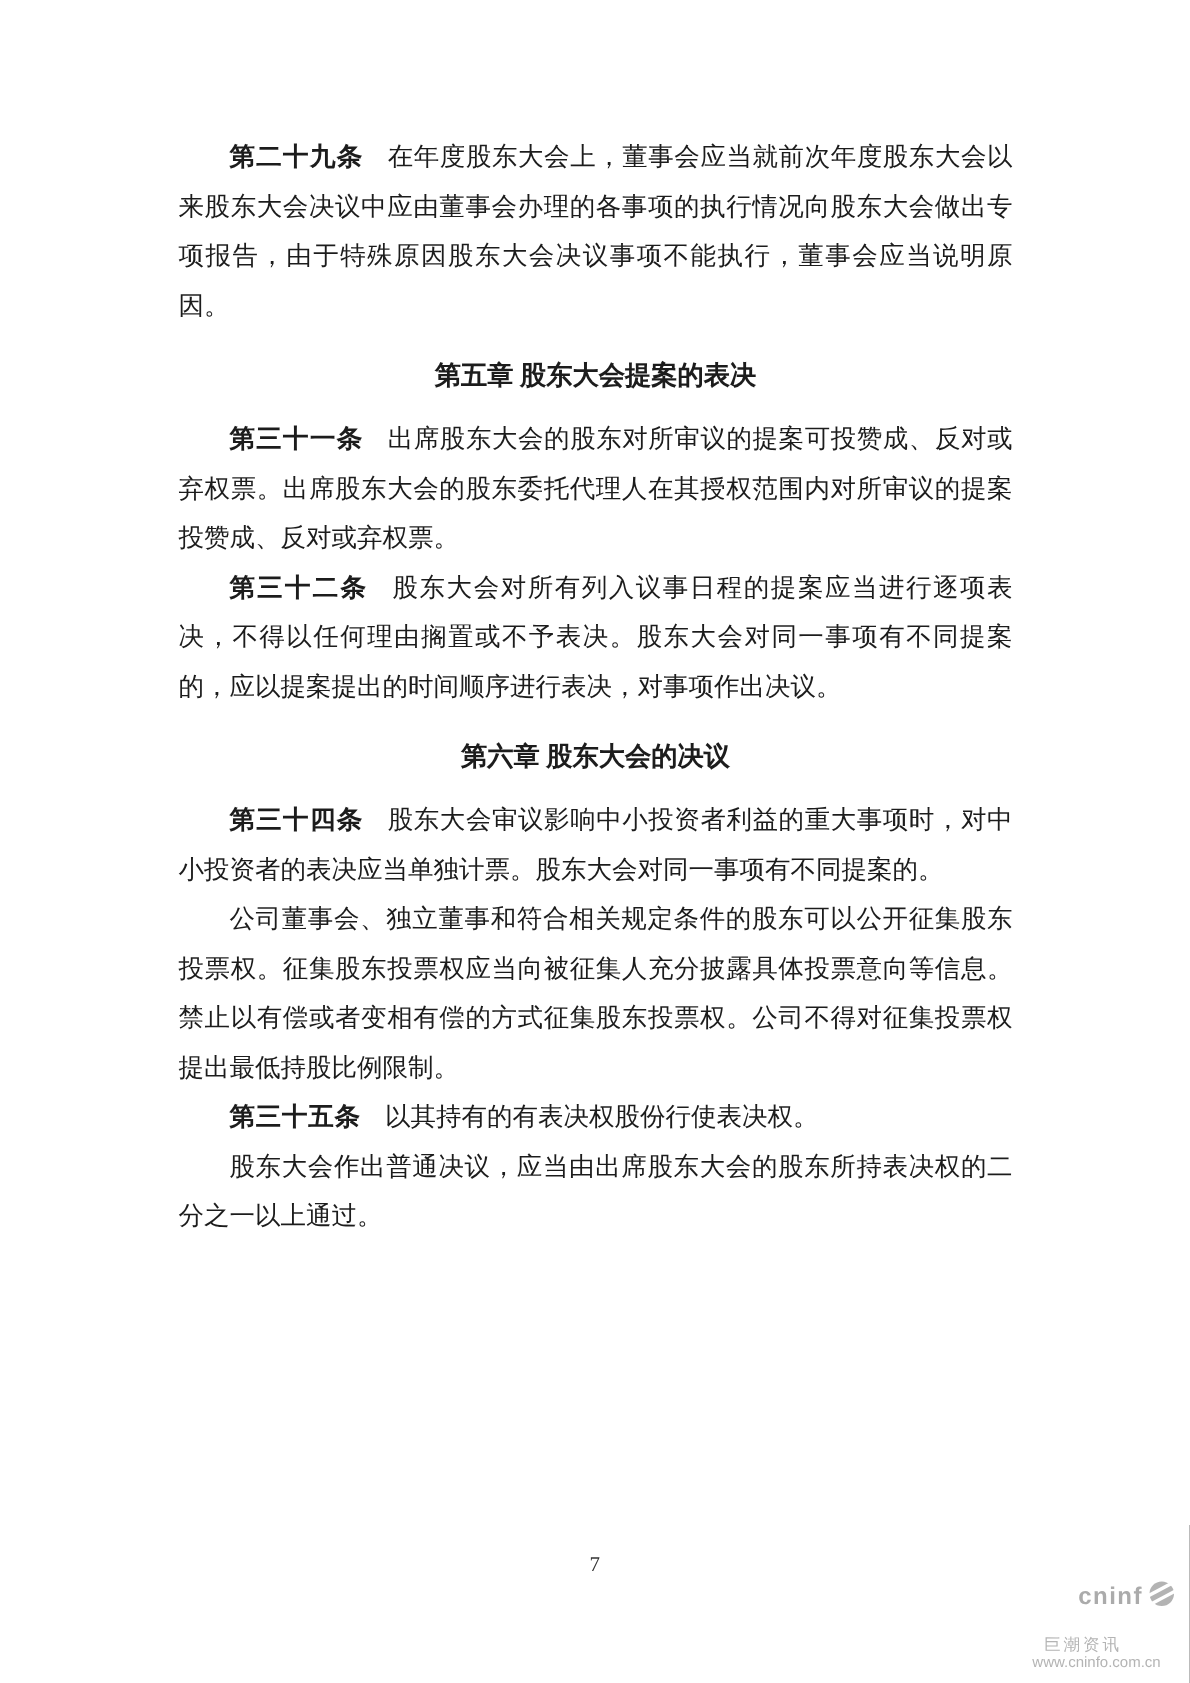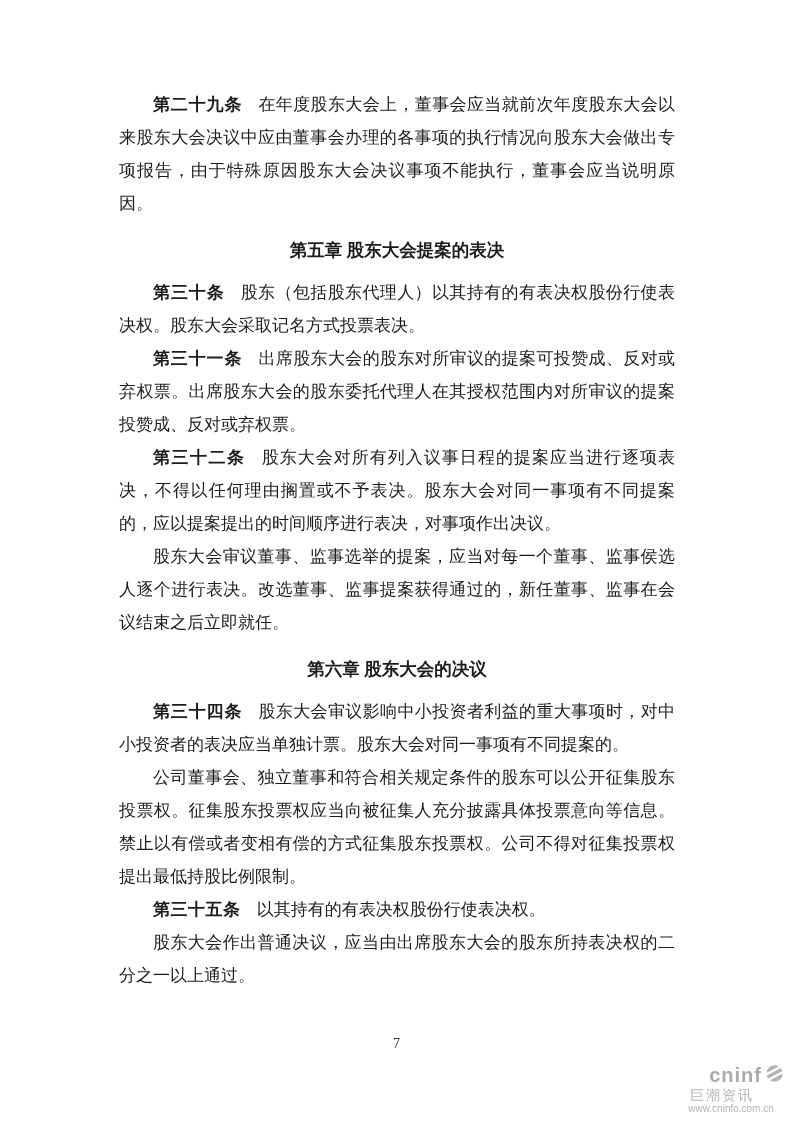--- a/index.html
+++ b/index.html
@@ -59,50 +59,48 @@
     font-family: "Liberation Sans", "DejaVu Sans", sans-serif;
   }
   .logo-top {
     display: flex;
     align-items: center;
     justify-content: flex-end;
     gap: 2px;
     padding-right: 2px;
   }
   .logo-brand {
-    font-size: 20px;
+    font-size: 16px;
     font-weight: 700;
     color: #ababab;
     letter-spacing: 1px;
     margin-left: 15px;
   }
   .logo-cn {
-    font-size: 14px;
+    font-size: 11px;
     color: #b4b4b4;
     letter-spacing: 2px;
-    margin: 1px 18px 0 0;
+    margin: 14px 18px 0 0;
   }
   .logo-url {
     font-size: 10px;
     color: #b4b4b4;
     white-space: nowrap;
   }
 </style>
 </head>
 <body>
 
 <div class="page">
 
   <section class="content" id="content">
       <p class="para"><span class="artnum">第二十九条</span><span>在年度股东大会上，董事会应当就前次年度股东大会以来股东大会决议中应由董事会办理的各事项的执行情况向股东大会做出专项报告，由于特殊原因股东大会决议事项不能执行，董事会应当说明原因。</span></p>
       <h2 class="chapter">第五章 股东大会提案的表决</h2>
-      <p class="para"><span class="artnum">第三十条</span><span>股东（包括股东代理人）以其持有的有表决权股份行使表决权。股东大会采取记名方式投票表决。</span></p>
       <p class="para"><span class="artnum">第三十一条</span><span>出席股东大会的股东对所审议的提案可投赞成、反对或弃权票。出席股东大会的股东委托代理人在其授权范围内对所审议的提案投赞成、反对或弃权票。</span></p>
       <p class="para"><span class="artnum">第三十二条</span><span>股东大会对所有列入议事日程的提案应当进行逐项表决，不得以任何理由搁置或不予表决。股东大会对同一事项有不同提案的，应以提案提出的时间顺序进行表决，对事项作出决议。</span></p>
-      <p class="para">股东大会审议董事、监事选举的提案，应当对每一个董事、监事侯选人逐个进行表决。改选董事、监事提案获得通过的，新任董事、监事在会议结束之后立即就任。</p>
       <h2 class="chapter">第六章 股东大会的决议</h2>
       <p class="para"><span class="artnum">第三十四条</span><span>股东大会审议影响中小投资者利益的重大事项时，对中小投资者的表决应当单独计票。股东大会对同一事项有不同提案的。</span></p>
       <p class="para">公司董事会、独立董事和符合相关规定条件的股东可以公开征集股东投票权。征集股东投票权应当向被征集人充分披露具体投票意向等信息。禁止以有偿或者变相有偿的方式征集股东投票权。公司不得对征集投票权提出最低持股比例限制。</p>
       <p class="para"><span class="artnum">第三十五条</span><span>以其持有的有表决权股份行使表决权。</span></p>
       <p class="para">股东大会作出普通决议，应当由出席股东大会的股东所持表决权的二分之一以上通过。</p>
     </section>
 
   <div class="pagenum">7</div>
 
   <div class="logo">

